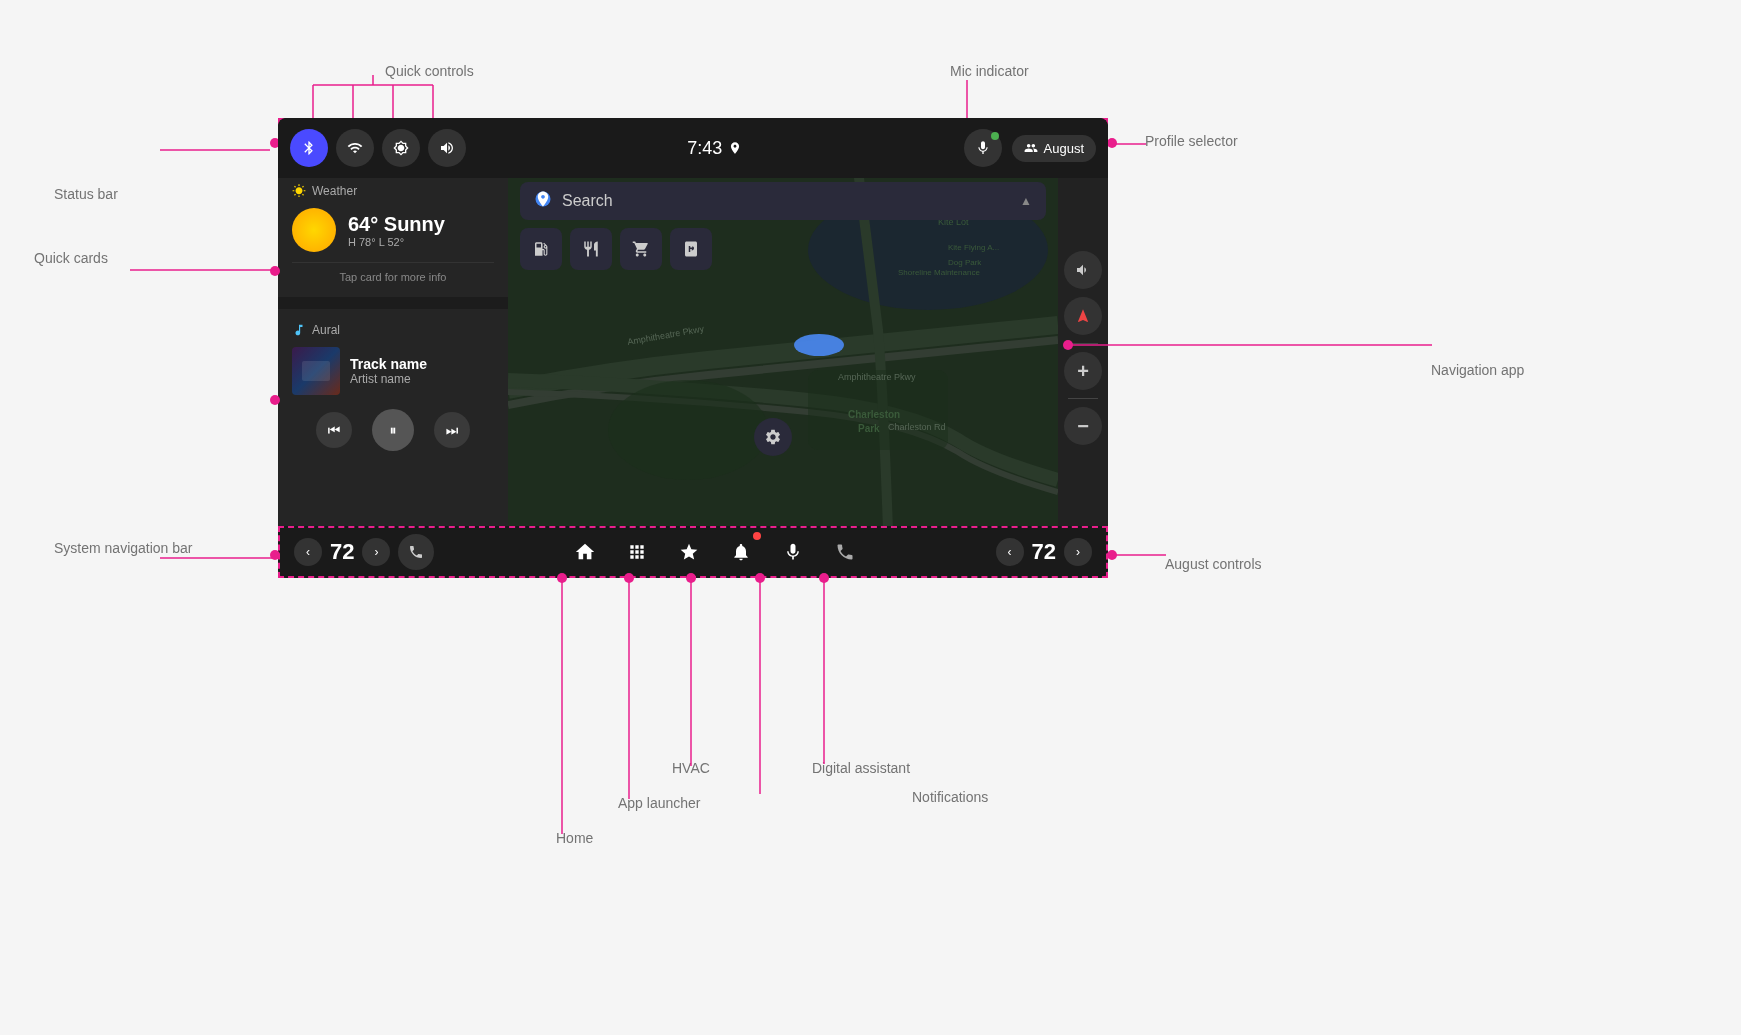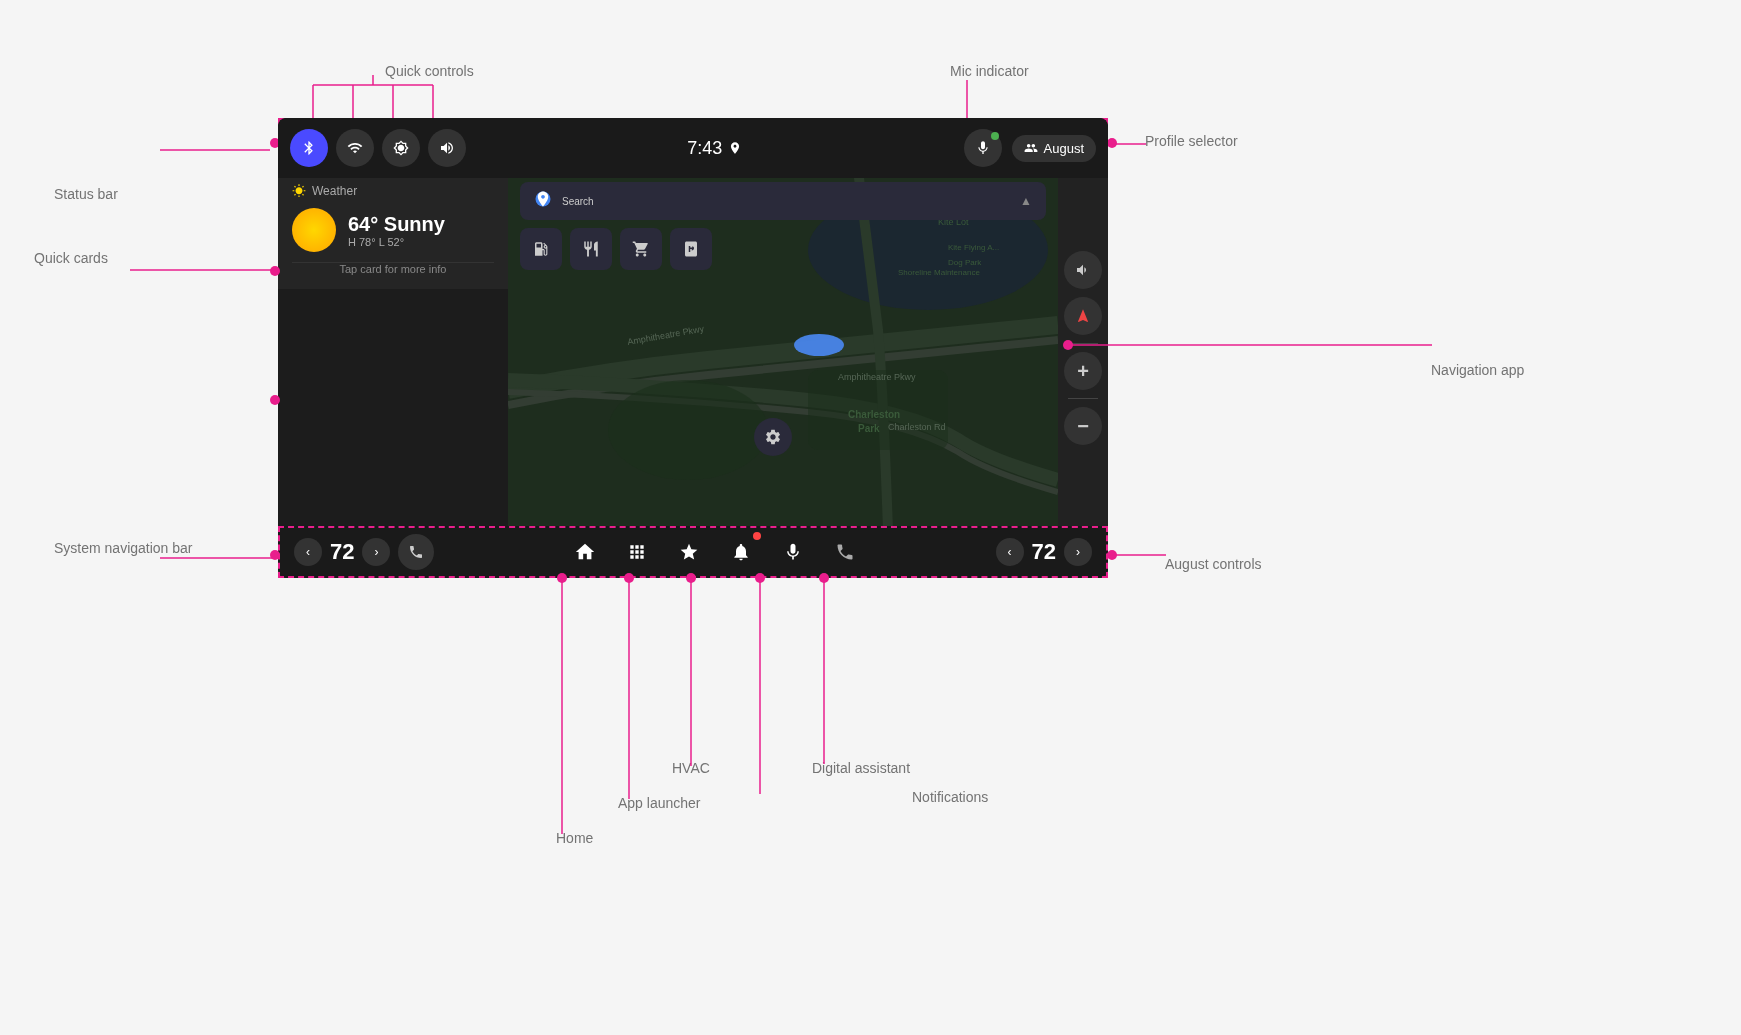--- a/index.html
+++ b/index.html
@@ -166,20 +166,21 @@
     .weather-info .hl {
       color: #aaa;
       font-size: 11px;
     }
 
     .weather-tap {
       color: #888;
       font-size: 11px;
       text-align: center;
       margin-top: 10px;
+      padding-top: 8px;
       border-top: 1px solid #333;
     }
 
     
     .music-card {
       background: #252525;
       padding: 14px;
       flex: 1;
     }
 
@@ -293,21 +294,21 @@
       margin-bottom: 8px;
     }
 
     .search-bar-icon {
       color: #4285f4;
       font-size: 16px;
     }
 
     .search-bar-text {
       color: #ccc;
-      font-size: 10px;
+      font-size: 16px;
       flex: 1;
     }
 
     .search-bar-chevron {
       color: #888;
       font-size: 12px;
     }
 
     .map-quick-btns {
       display: flex;
@@ -583,20 +584,40 @@
       <div class="weather-main">
         <div class="weather-sun"></div>
         <div class="weather-info">
           <div class="temp">64° Sunny</div>
           <div class="hl">H 78° L 52°</div>
         </div>
       </div>
       <div class="weather-tap">Tap card for more info</div>
     </div>
 
+    <div class="music-card">
+      <div class="music-title">
+        <svg width="14" height="14" viewBox="0 0 24 24" fill="#4fc3f7">
+            <path d="M12 3v10.55c-.59-.34-1.27-.55-2-.55-2.21 0-4 1.79-4 4s1.79 4 4 4 4-1.79 4-4V7h4V3h-6z"></path>
+          </svg>
+        <span>Aural</span>
+      </div>
+      <div class="music-track">
+        <div class="music-artwork"></div>
+        <div class="music-info">
+          <div class="track-name">Track name</div>
+          <div class="artist-name">Artist name</div>
+        </div>
+      </div>
+      <div class="music-controls">
+        <div class="ctrl-btn">⏮</div>
+        <div class="ctrl-btn play">⏸</div>
+        <div class="ctrl-btn">⏭</div>
+      </div>
+    </div>
   </div>
 
   <div class="map-area">
 
     <svg class="map-bg" viewBox="0 0 550 360" xmlns="http://www.w3.org/2000/svg">
       <rect width="550" height="360" fill="#1e2d1e"></rect>
 
       <ellipse cx="420" cy="80" rx="120" ry="60" fill="#1a2535" opacity="0.8"></ellipse>
 
       <path d="M0,220 Q100,200 200,190 Q300,180 400,170 Q500,160 550,155" stroke="#2a3a2a" stroke-width="18" fill="none"></path>

